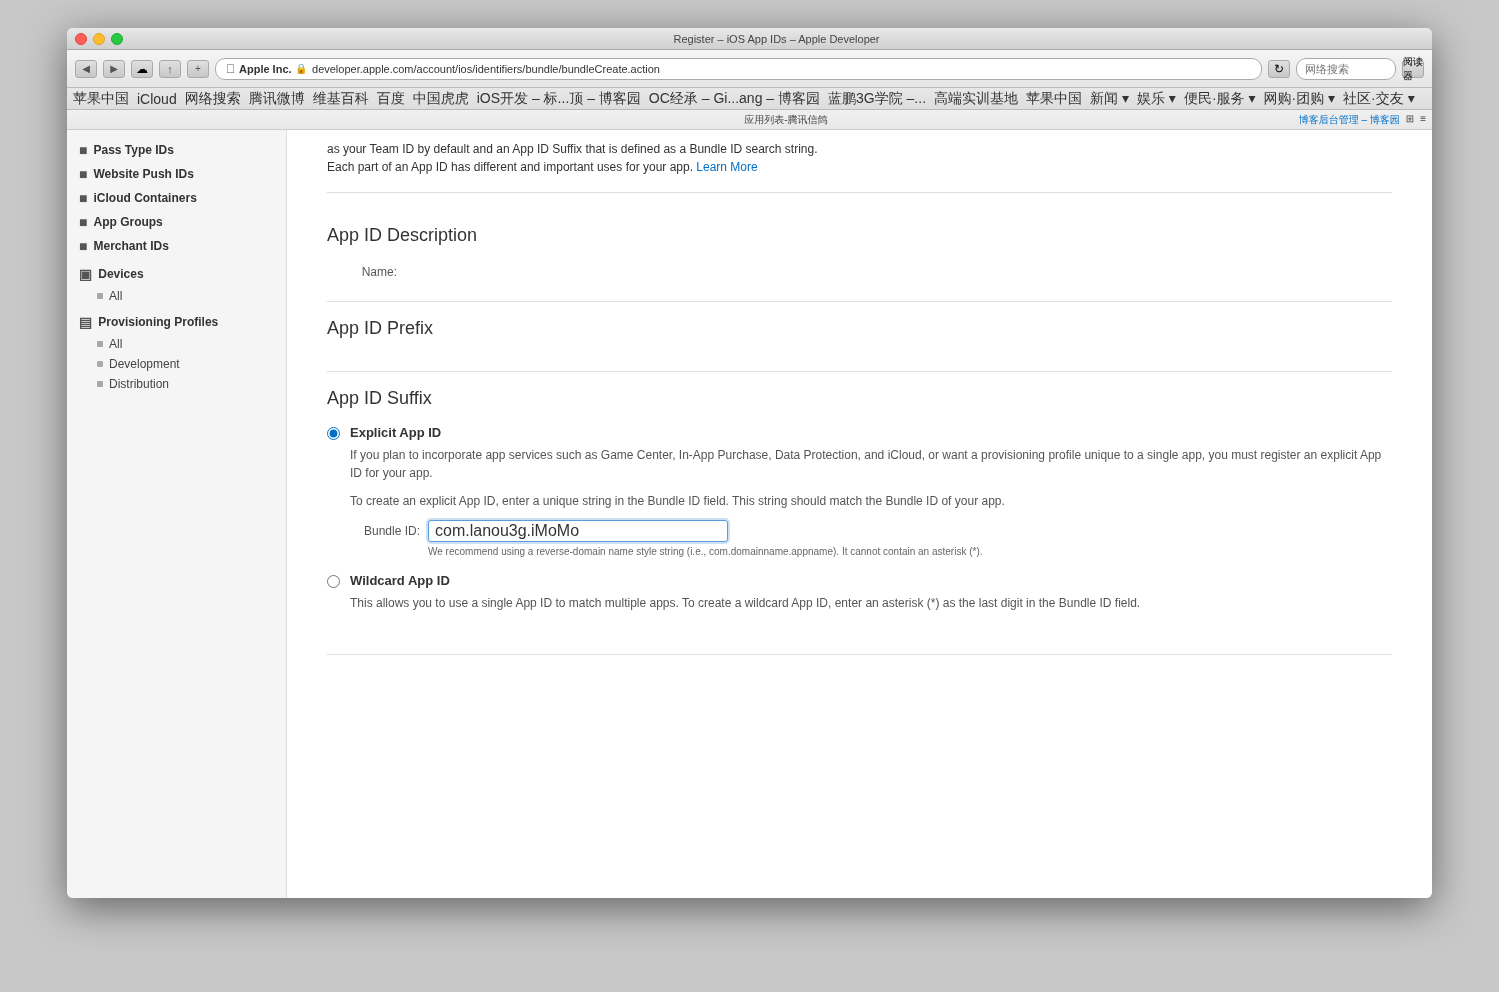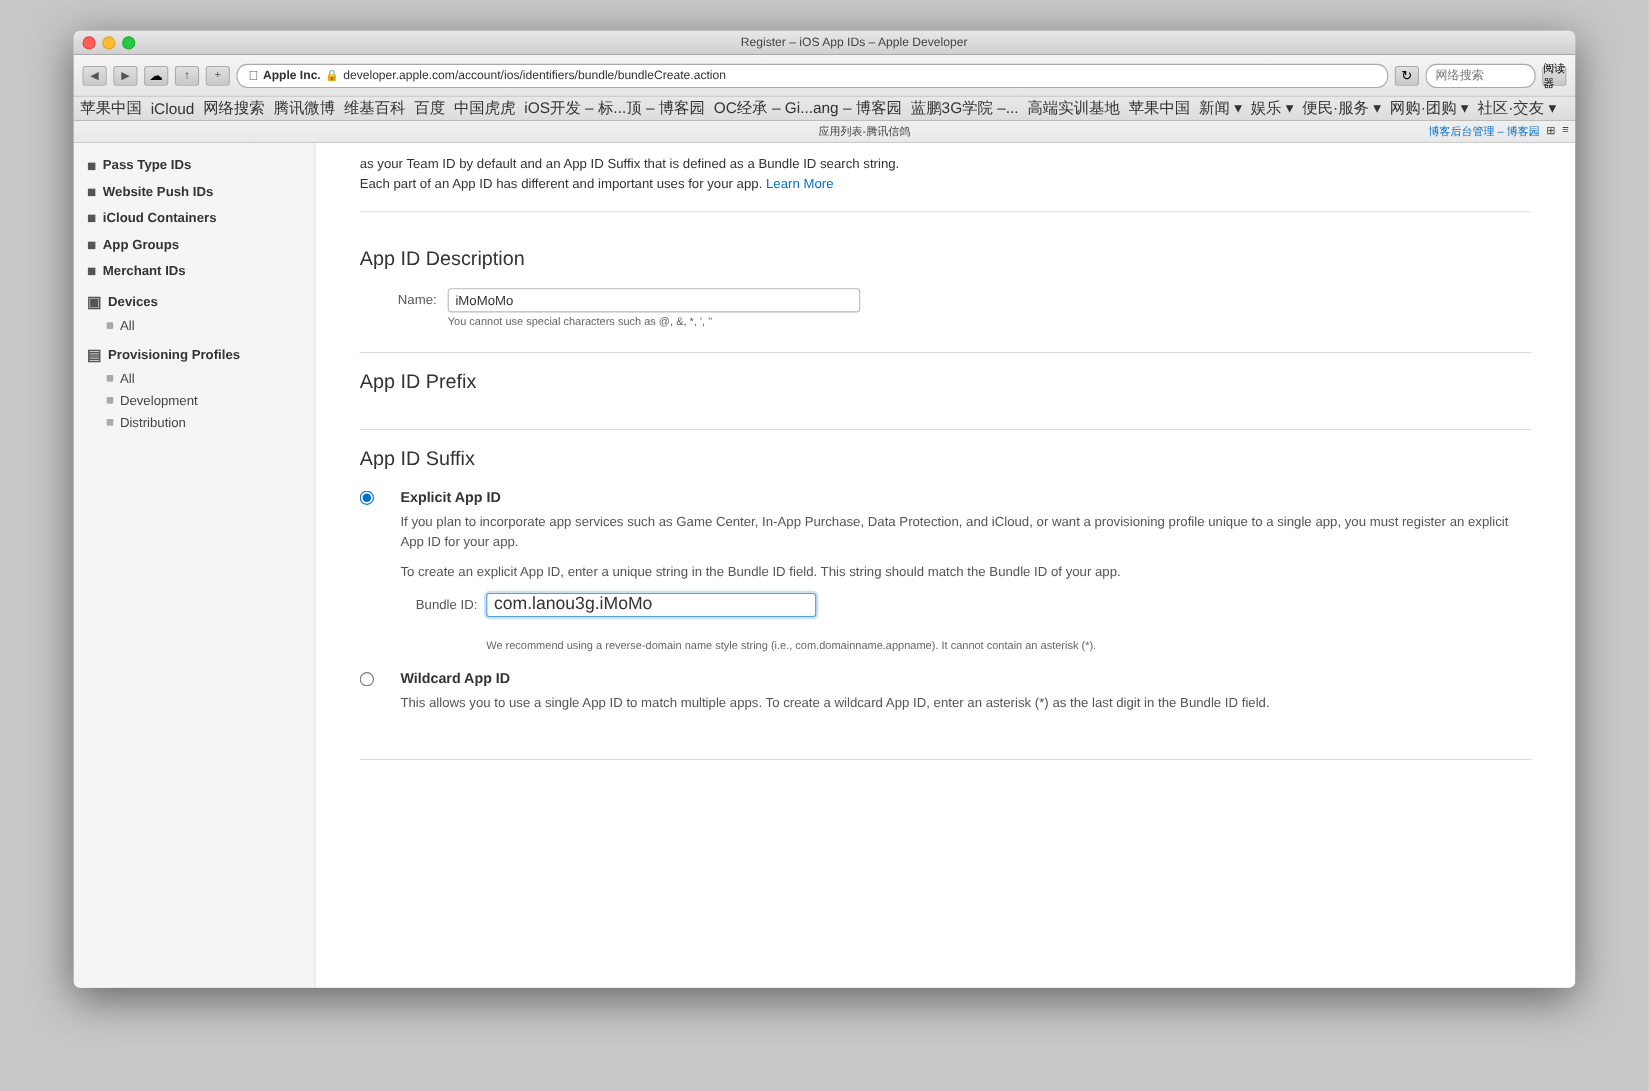--- a/index.html
+++ b/index.html
@@ -259,21 +259,21 @@
     .field-value-text {
       font-size: 12px;
       color: #333;
       padding-top: 3px;
     }
 
     
     .suffix-option {
       display: flex;
       align-items: flex-start;
-      gap: 24px;
+      gap: 10px;
       margin-bottom: 16px;
     }
     .suffix-option input[type="radio"] {
       margin-top: 2px;
       flex-shrink: 0;
       accent-color: #0070c9;
     }
     .suffix-option-content { flex: 1; }
     .suffix-option-title {
       font-size: 13px;
@@ -307,21 +307,21 @@
       border-radius: 3px;
       padding: 0 6px;
       font-size: 16px;
       color: #333;
       background: #fff;
       box-shadow: 0 0 0 2px rgba(91,157,217,0.3);
     }
     .bundle-id-hint {
       font-size: 10px;
       color: #666;
-      margin-top: 21px;
+      margin-top: 4px;
       margin-left: 78px;
     }
   </style>
 </head>
 <body>
 
 <div class="window">
 
   <div class="titlebar">
     <div class="traffic-light tl-close"></div>
@@ -439,24 +439,20 @@
         <div class="intro-text">
           <span>as your Team ID by default and an App ID Suffix that is defined as a Bundle ID search string.</span><br>
           <span>Each part of an App ID has different and important uses for your app.</span>
           <a href="#">Learn More</a>
         </div>
 
         <div class="section">
           <div class="section-title">App ID Description</div>
           <div class="field-row">
             <div class="field-label">Name:</div>
-            <div class="field-value-area">
-              <input class="field-input" type="text" value="iMoMoMo" style="">
-              <div class="field-hint">You cannot use special characters such as @, &amp;, *, ', "</div>
-            </div>
           </div>
         </div>
 
         <div class="section">
           <div class="section-title">App ID Prefix</div>
         </div>
 
         <div class="section">
           <div class="section-title">App ID Suffix</div>
 

